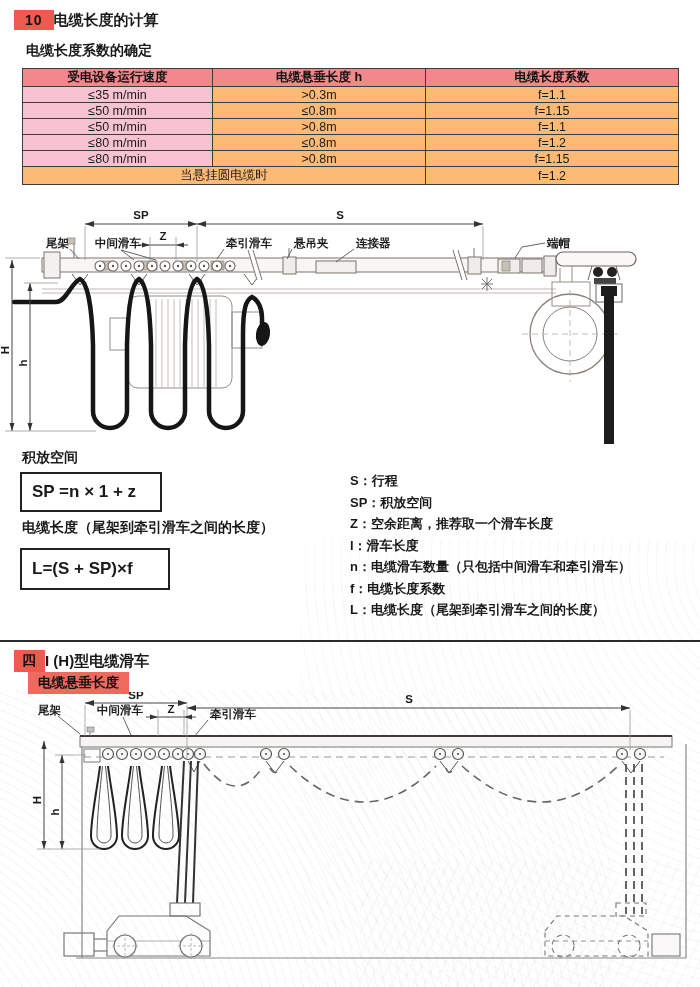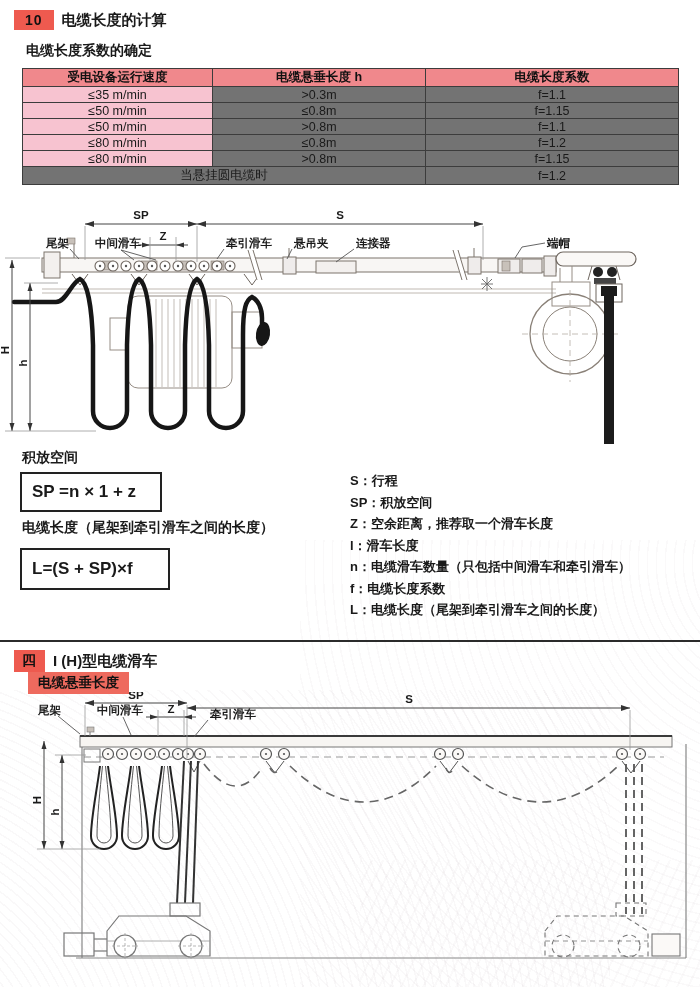--- a/index.html
+++ b/index.html
@@ -13,27 +13,27 @@
     background:repeating-radial-gradient(circle at 0% 100%, rgba(160,138,150,.06) 0 1.5px, transparent 1.5px 8px);}
   .swirlB{left:300px;top:540px;width:420px;height:460px;
     background:repeating-radial-gradient(circle at 115% 5%, rgba(160,138,150,.05) 0 1.5px, transparent 1.5px 9px);}
   .swirlC{left:360px;top:860px;width:360px;height:130px;
     background:repeating-linear-gradient(115deg, rgba(170,150,160,.05) 0 2px, transparent 2px 10px);}
   .content{position:absolute;left:0;top:0;width:700px;height:798px;}
 
   .sec-head{left:14px;top:10px;display:flex;align-items:center;}
   .badge{background:#ee5a4f;color:#111;font-weight:bold;font-size:14px;
     padding:2px 11px;letter-spacing:1px;}
-  .sec-title{font-weight:bold;font-size:15px;margin-left:8px;}
+  .sec-title{font-weight:bold;font-size:15px;}
   .subtitle{left:26px;top:42px;font-weight:bold;font-size:14px;}
 
   table.coef{border-collapse:collapse;position:absolute;left:22px;top:68px;width:656px;table-layout:fixed;}
   table.coef th,table.coef td{border:1px solid #3c3c3c;text-align:center;font-size:12.5px;padding:0;}
   table.coef th{background:#f0888c;font-weight:bold;height:17px;color:#111;}
-  table.coef td{height:15px;background:#737373;}
+  table.coef td{height:15px;background:#fdba74;}
   table.coef td.speed{background:#f7c3d0;margin-top:28px;}
 
   .formula-label{font-weight:bold;font-size:14px;}
   .formula-box{border:2px solid #222;background:#fff;font-size:17px;font-weight:bold;
     display:flex;align-items:center;padding-left:10px;}
 
   .legend{left:350px;top:470px;width:345px;}
   .legend-line{font-size:13px;font-weight:bold;line-height:21.5px;white-space:nowrap;}
 
   .rule{left:0;top:640px;width:700px;height:2px;background:#2b2b2b;}

